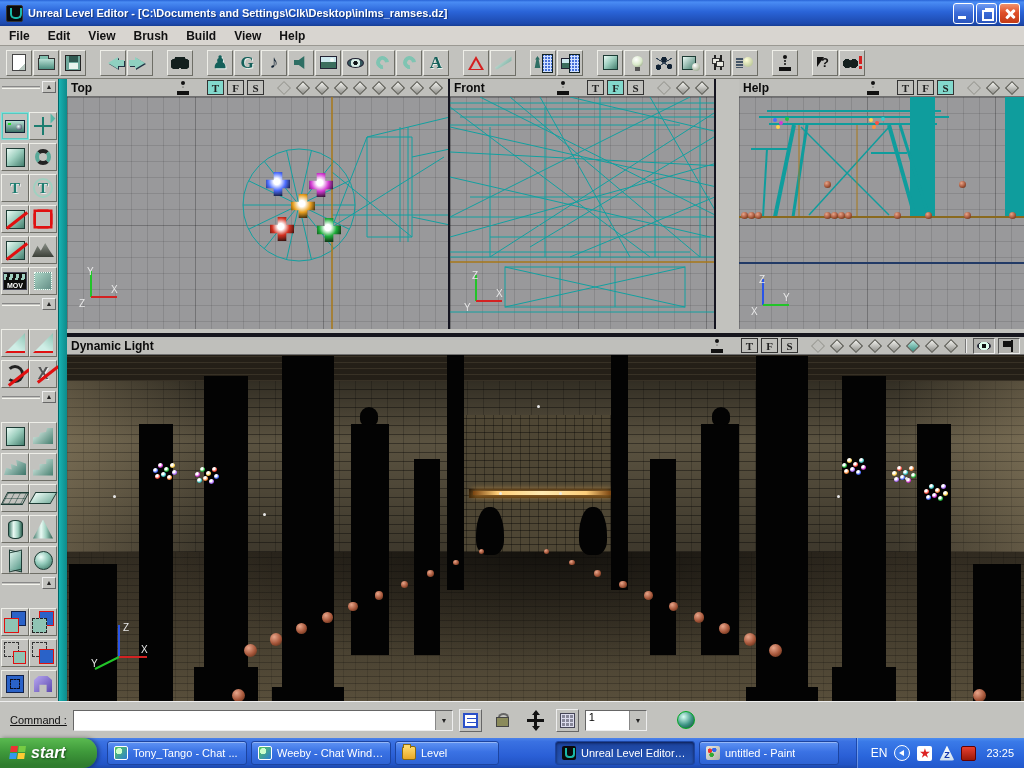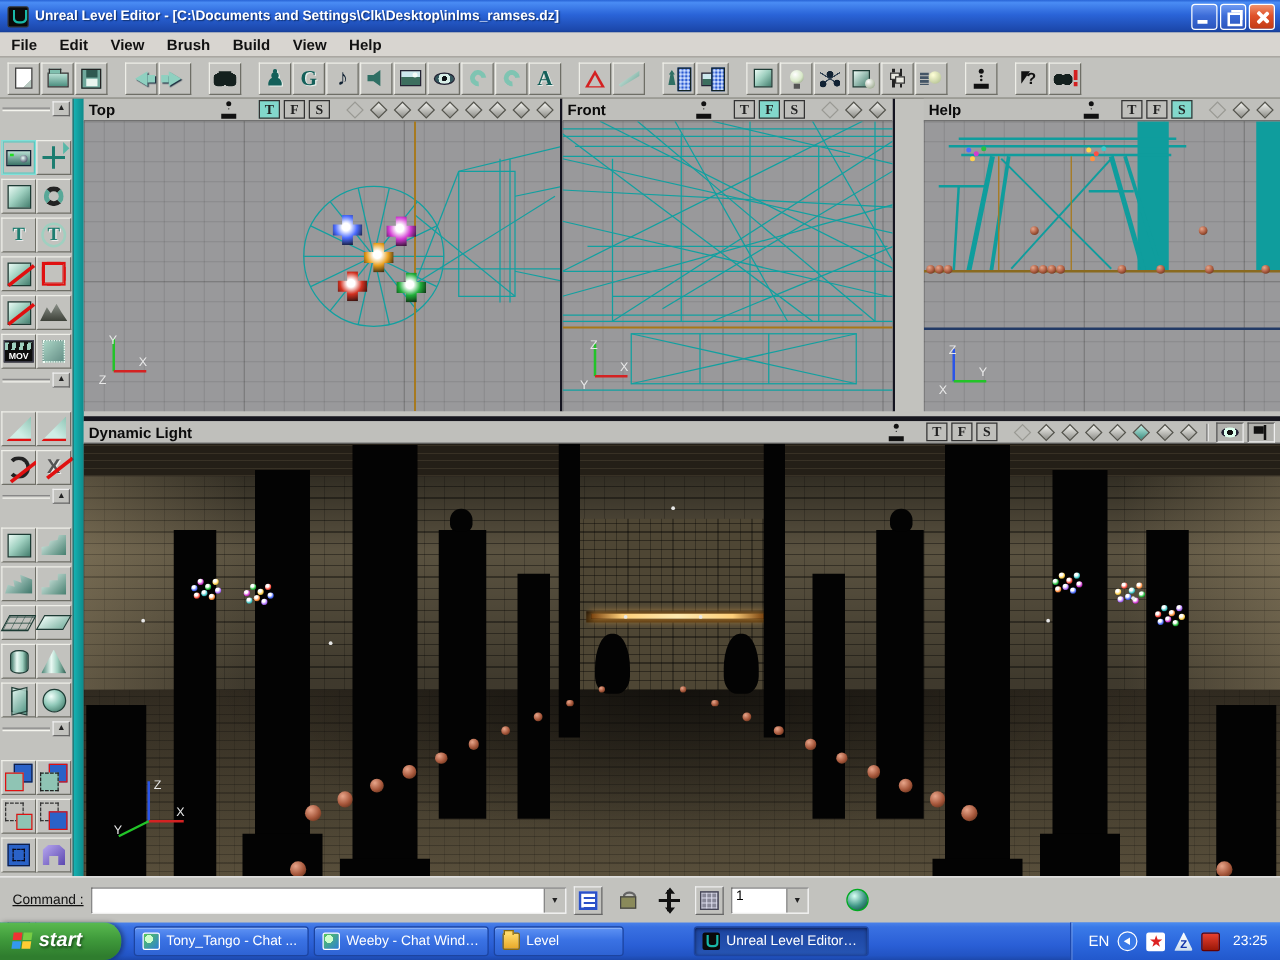--- a/index.html
+++ b/index.html
@@ -980,20 +980,24 @@
           <span class="tlabel">Weeby - Chat Window</span>
         </button>
         <button class="task" style="width: 104px;">
           <span class="ticon folder"></span>
           <span class="tlabel">Level</span>
         </button>
         <button class="task active" style="width: 140px; margin-left: 52px;">
           <span class="ticon unreal"></span>
           <span class="tlabel">Unreal Level Editor -...</span>
         </button>
+        <button class="task" style="width: 140px;">
+          <span class="ticon paint"></span>
+          <span class="tlabel">untitled - Paint</span>
+        </button>
       </div>
     <div id="tray">
       <span class="lang">EN</span>
       <span class="chev"></span>
       <span class="tray-ic flag">★</span>
       <span class="tray-ic zicon">Z</span>
       <span class="tray-ic camera"></span>
       <span id="clock">23:25</span>
     </div>
   </div>

